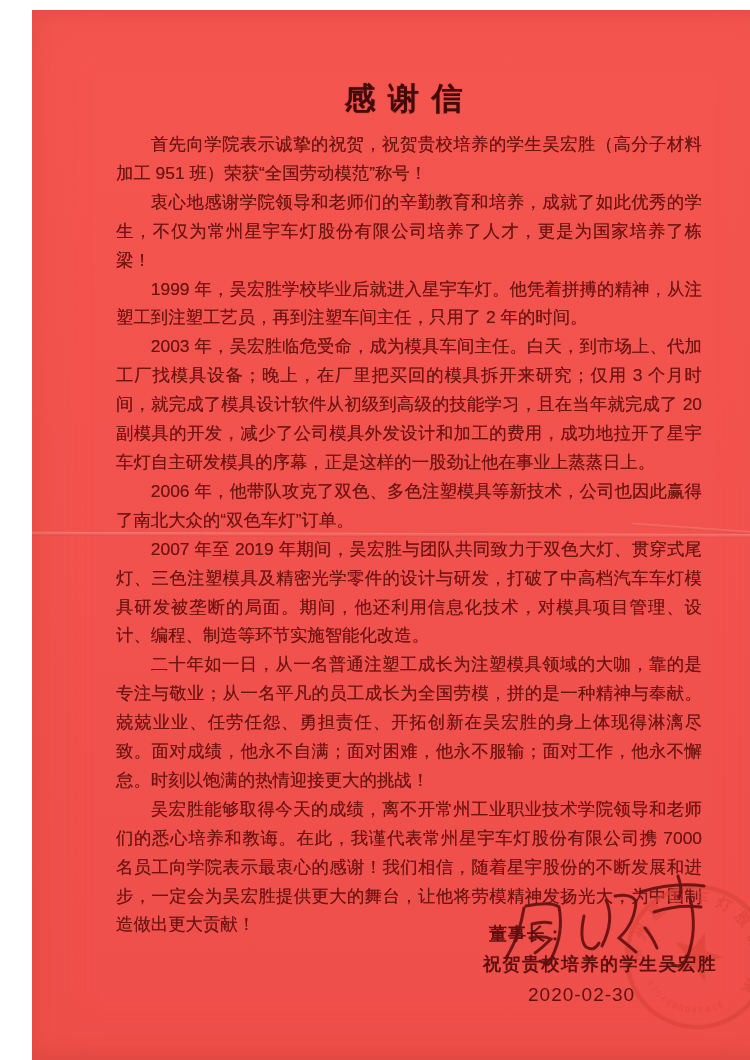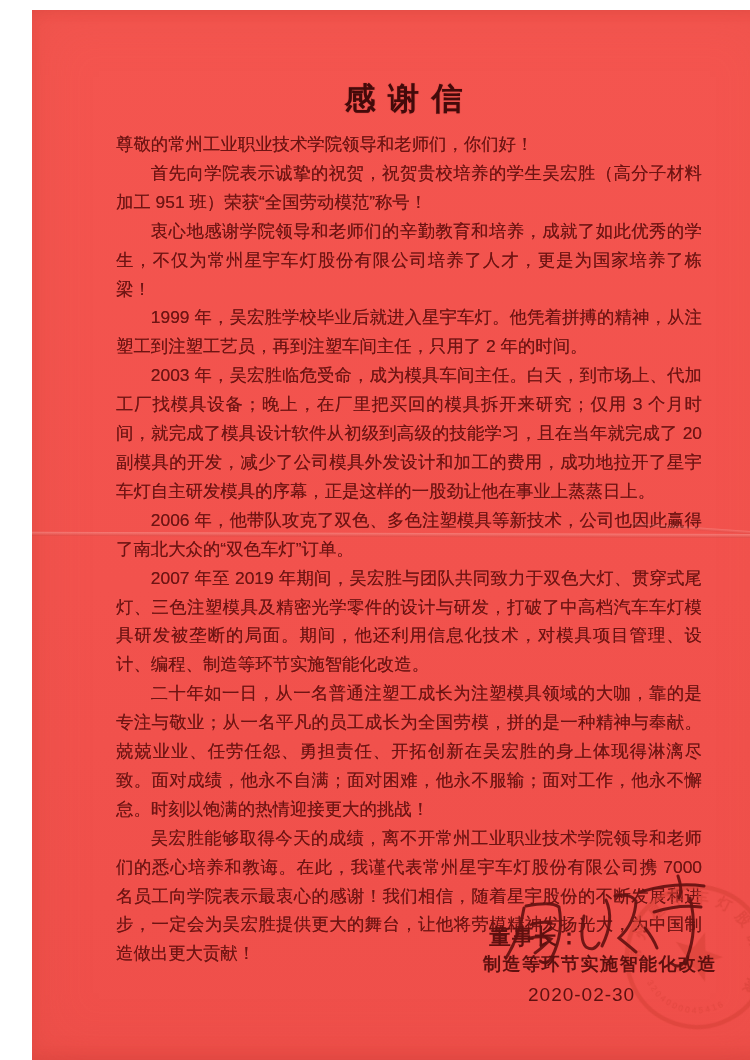--- a/index.html
+++ b/index.html
@@ -36,42 +36,41 @@
   .body-text{
     position:absolute;left:84px;top:120px;width:586px;
     font-size:17.4px;line-height:28.9px;color:#6e1413;
     text-align:justify;
     text-shadow:0 0 0.5px rgba(95,15,12,0.7);
   }
   .body-text p{margin:0;text-indent:2em;}
   .body-text p.salutation{text-indent:0;}
   .sig-label{
     position:absolute;left:457px;top:912px;
-    font-size:22px;font-weight:bold;color:#5e100f;letter-spacing:1px;
+    font-size:18px;font-weight:bold;color:#5e100f;letter-spacing:1px;
   }
   .sig-company{
     position:absolute;left:451px;top:942px;
     font-size:18px;color:#5e100f;letter-spacing:1.5px;font-weight:bold;
   }
   .sig-date{
     position:absolute;left:496px;top:974px;
     font-size:19px;color:#5e100f;letter-spacing:1px;
   }
   .seal-svg{position:absolute;left:580px;top:862px;width:170px;height:170px;}
   .handwriting-svg{position:absolute;left:450px;top:858px;width:250px;height:115px;}
 </style>
 </head>
 <body>
 
 <div class="paper">
 
   <div class="title">感 谢 信</div>
 
   <div class="body-text">
-    <p class="salutation">尊敬的常州工业职业技术学院领导和老师们，你们好！</p>
     <span><p>首先向学院表示诚挚的祝贺，祝贺贵校培养的学生吴宏胜（高分子材料加工 951 班）荣获“全国劳动模范”称号！</p><p>衷心地感谢学院领导和老师们的辛勤教育和培养，成就了如此优秀的学生，不仅为常州星宇车灯股份有限公司培养了人才，更是为国家培养了栋梁！</p><p>1999 年，吴宏胜学校毕业后就进入星宇车灯。他凭着拼搏的精神，从注塑工到注塑工艺员，再到注塑车间主任，只用了 2 年的时间。</p><p>2003 年，吴宏胜临危受命，成为模具车间主任。白天，到市场上、代加工厂找模具设备；晚上，在厂里把买回的模具拆开来研究；仅用 3 个月时间，就完成了模具设计软件从初级到高级的技能学习，且在当年就完成了 20 副模具的开发，减少了公司模具外发设计和加工的费用，成功地拉开了星宇车灯自主研发模具的序幕，正是这样的一股劲让他在事业上蒸蒸日上。</p><p>2006 年，他带队攻克了双色、多色注塑模具等新技术，公司也因此赢得了南北大众的“双色车灯”订单。</p><p>2007 年至 2019 年期间，吴宏胜与团队共同致力于双色大灯、贯穿式尾灯、三色注塑模具及精密光学零件的设计与研发，打破了中高档汽车车灯模具研发被垄断的局面。期间，他还利用信息化技术，对模具项目管理、设计、编程、制造等环节实施智能化改造。</p><p>二十年如一日，从一名普通注塑工成长为注塑模具领域的大咖，靠的是专注与敬业；从一名平凡的员工成长为全国劳模，拼的是一种精神与奉献。兢兢业业、任劳任怨、勇担责任、开拓创新在吴宏胜的身上体现得淋漓尽致。面对成绩，他永不自满；面对困难，他永不服输；面对工作，他永不懈怠。时刻以饱满的热情迎接更大的挑战！</p><p>吴宏胜能够取得今天的成绩，离不开常州工业职业技术学院领导和老师们的悉心培养和教诲。在此，我谨代表常州星宇车灯股份有限公司携 7000 名员工向学院表示最衷心的感谢！我们相信，随着星宇股份的不断发展和进步，一定会为吴宏胜提供更大的舞台，让他将劳模精神发扬光大，为中国制造做出更大贡献！</p></span>
   </div>
 
   <div class="crease"></div>
   <div class="crease2"></div>
 
   <svg class="seal-svg" viewBox="0 0 170 170">
     <defs>
       <path id="sealTopArc" d="M 33 107 A 56 56 0 1 1 137 107"></path>
       <path id="sealBottomArc" d="M 40 118 A 55 55 0 0 0 130 118"></path>
@@ -105,16 +104,16 @@
 
       <path d="M 158 24 q 34 -10 64 -6"></path>
       <path d="M 196 8 q 5 14 1 22"></path>
       <path d="M 172 44 q 25 -8 47 -5"></path>
       <path d="M 208 30 q 8 32 -3 60 q -7 13 -16 5"></path>
       <path d="M 163 60 q 8 10 12 20"></path>
     </g>
   </svg>
 
   <div class="sig-label">董事长：</div>
-  <div class="sig-company">制造等环节实施智能化改造</div>
+  <div class="sig-company">祝贺贵校培养的学生吴宏胜</div>
   <div class="sig-date">2020-02-30</div>
 
 </div>
 
 </body></html>

